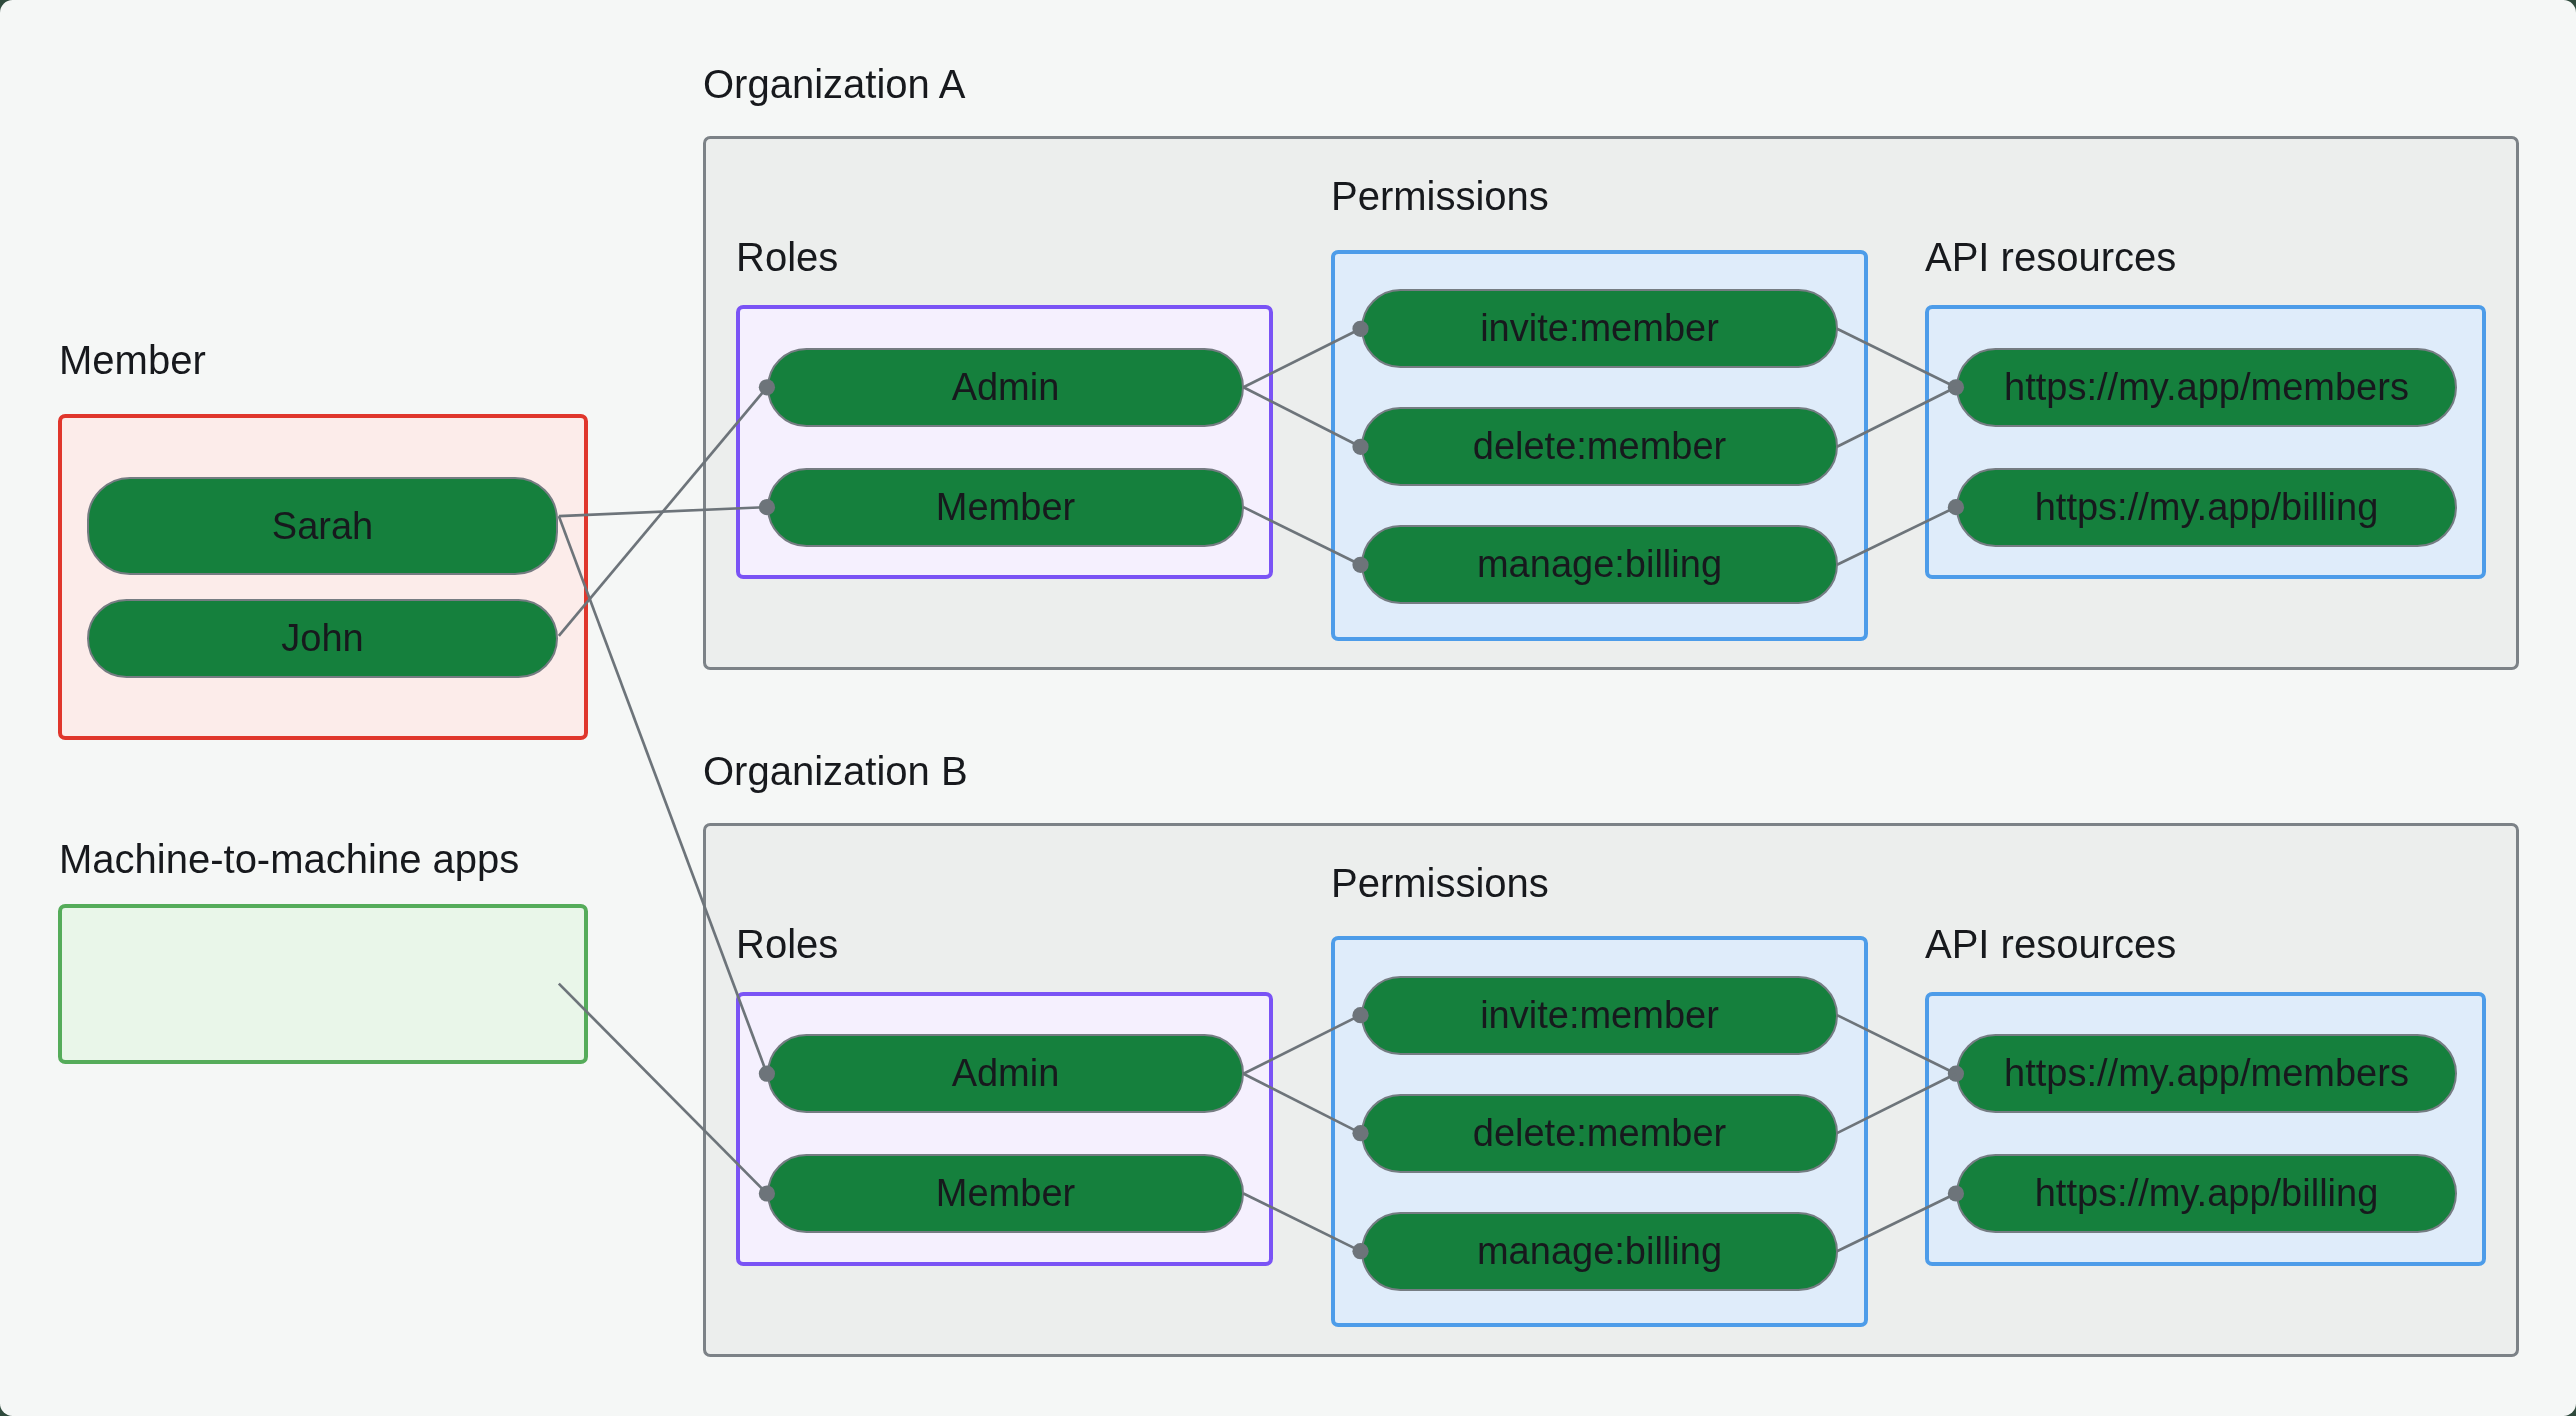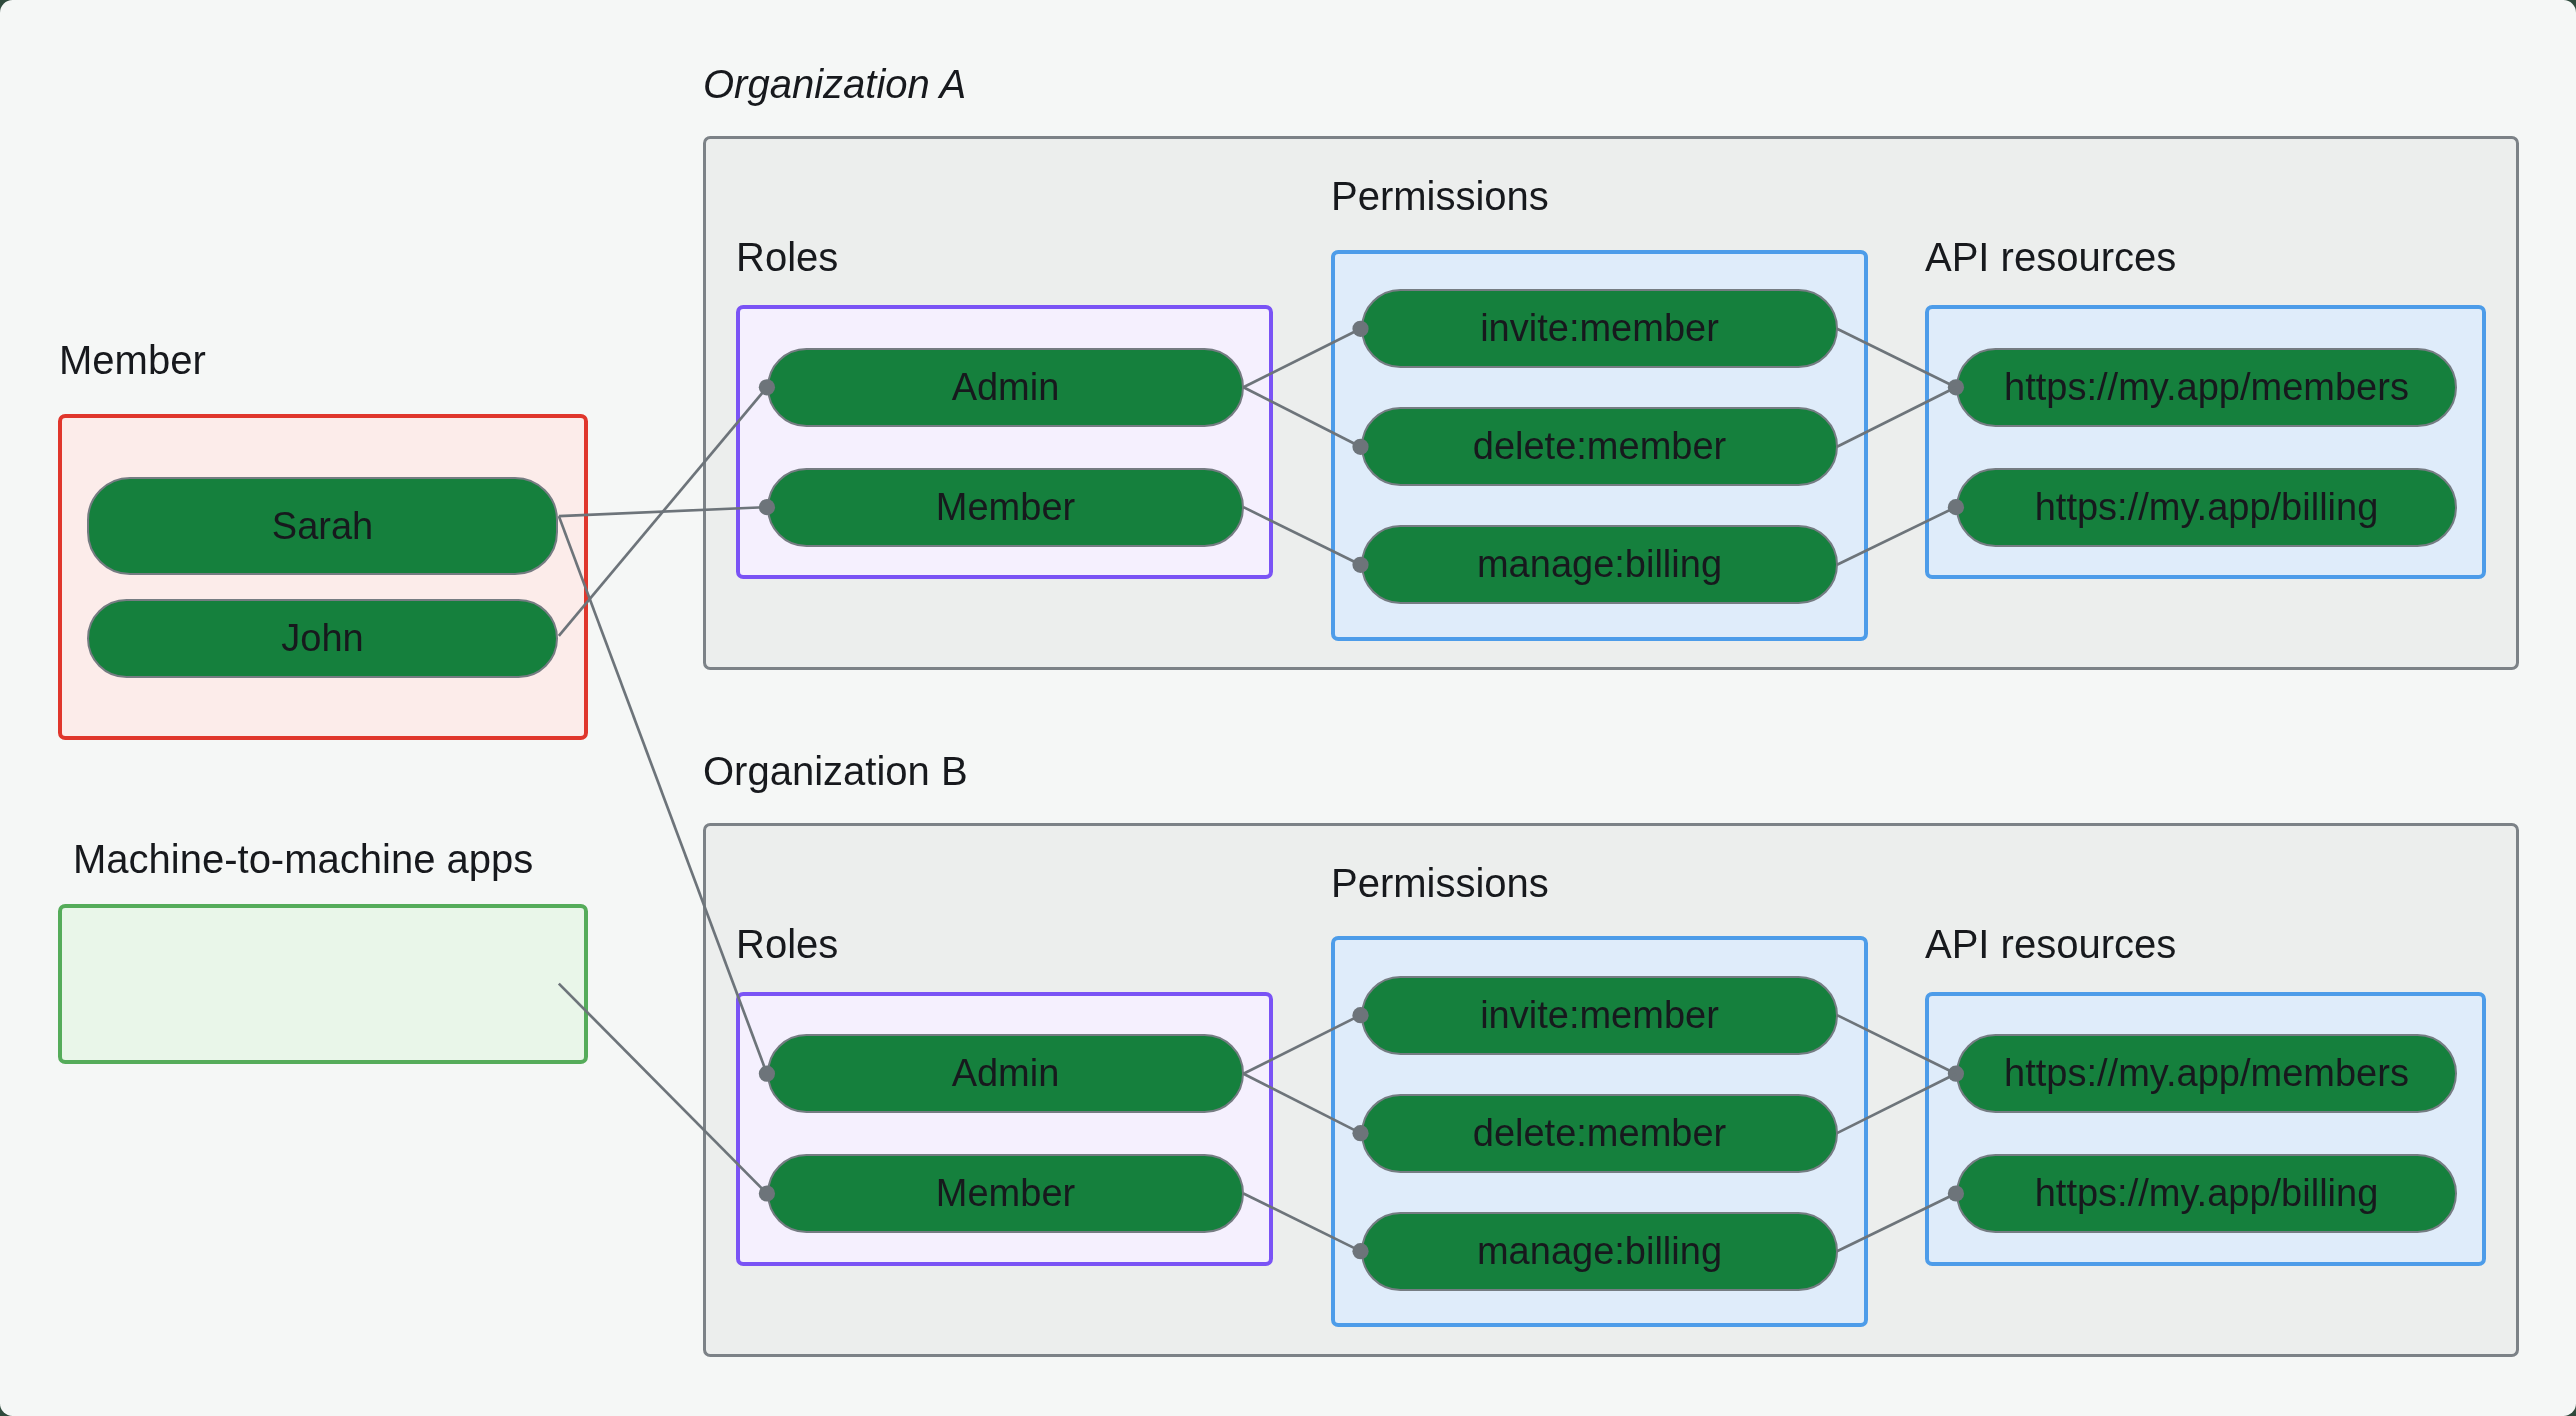--- a/index.html
+++ b/index.html
@@ -43,24 +43,24 @@
 </head>
 <body>
 
 <div id="canvas">
 
   <div class="glabel" style="left:59px;top:337px;">Member</div>
   <div class="gbox red" style="left:58px;top:414px;width:530px;height:326px;"></div>
   <div class="pill" style="left:87px;top:477px;width:471px;height:98px;">Sarah</div>
   <div class="pill" style="left:87px;top:580px;width:471px;height:79px;margin-top:19px;">John</div>
 
-  <div class="glabel" style="left:73px;top:836px;text-align:center;">Machine-to-machine apps</div>
+  <div class="glabel" style="left:59px;top:836px;text-align:center;">Machine-to-machine apps</div>
   <div class="gbox green" style="left:58px;top:904px;width:530px;height:160px;"></div>
 
-  <div class="glabel" style="left:703px;top:61px;font-style:italic;">Organization A</div>
+  <div class="glabel" style="left:703px;top:61px;">Organization A</div>
   <div class="gbox org" style="left:703px;top:136px;width:1816px;height:534px;"></div>
 
   <div class="glabel" style="left:736px;top:234px;">Roles</div>
   <div class="gbox purple" style="left:736px;top:305px;width:537px;height:274px;"></div>
   <div class="pill" style="left:767px;top:348px;width:477px;height:79px;">Admin</div>
   <div class="pill" style="left:767px;top:468px;width:477px;height:79px;">Member</div>
 
   <div class="glabel" style="left:1331px;top:173px;">Permissions</div>
   <div class="gbox blue" style="left:1331px;top:250px;width:537px;height:391px;"></div>
   <div class="pill" style="left:1361px;top:289px;width:477px;height:79px;">invite:member</div>

